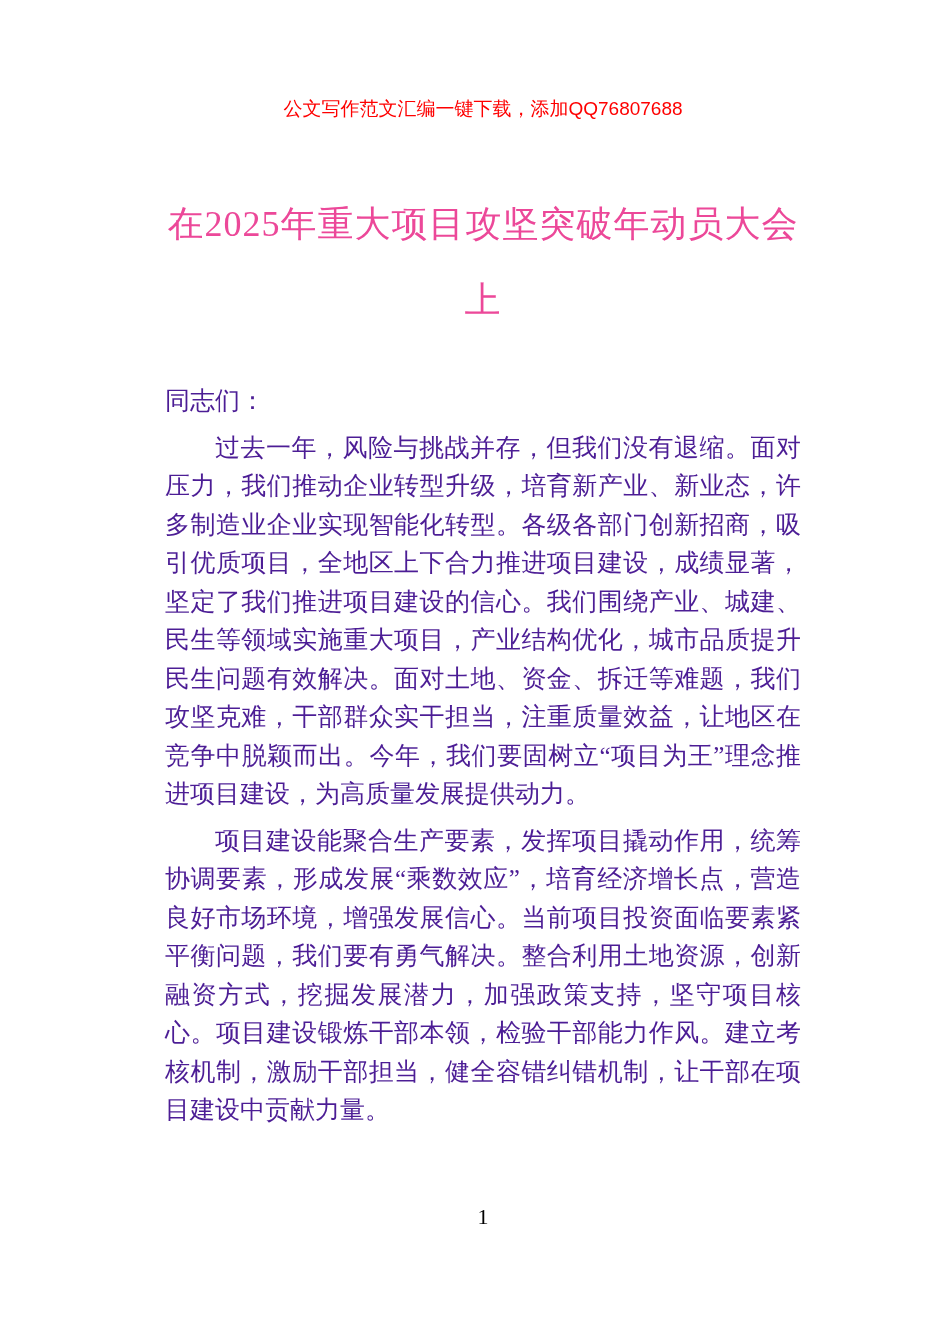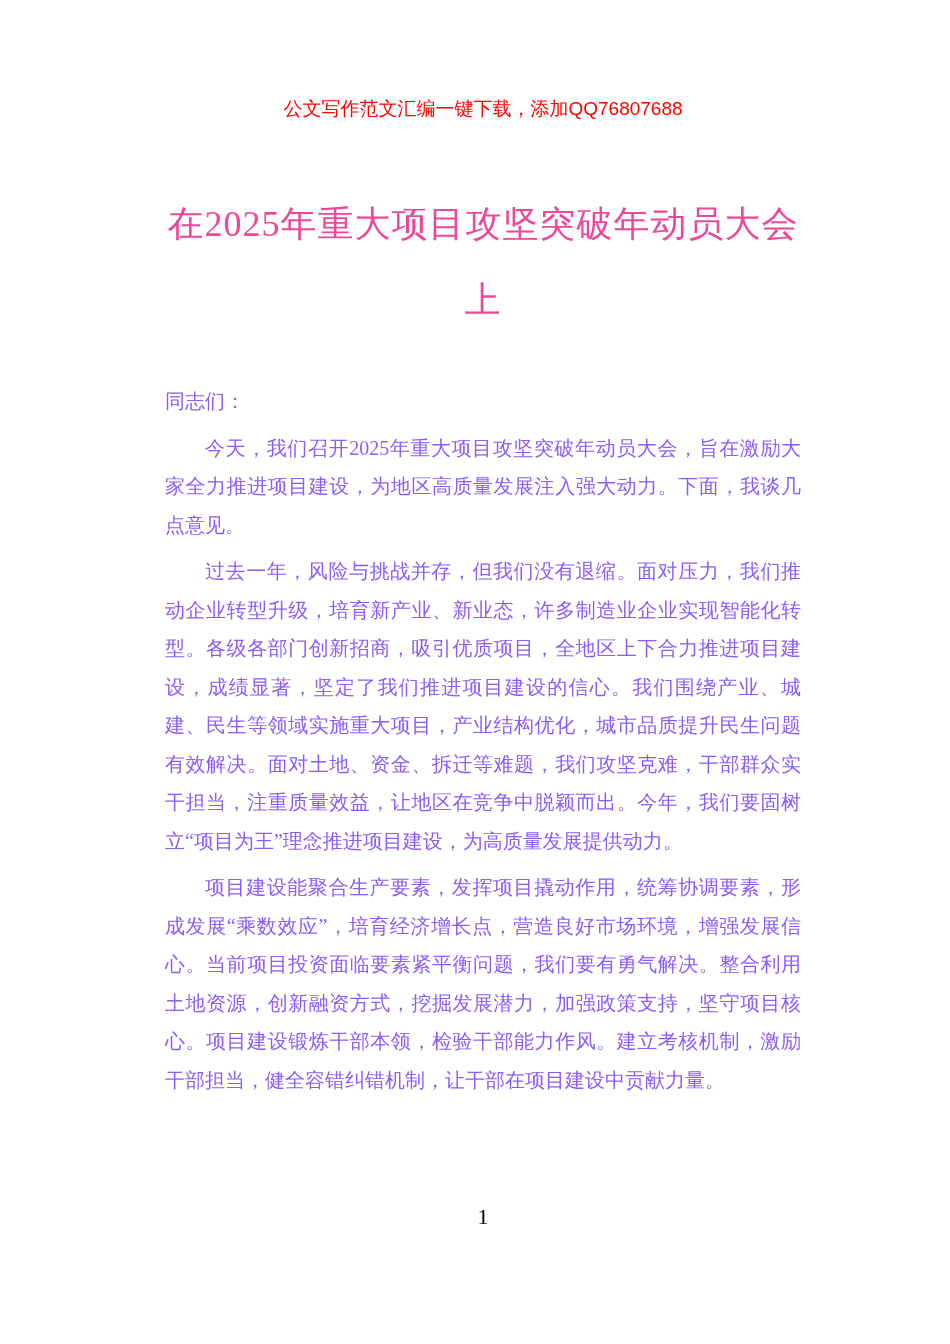--- a/index.html
+++ b/index.html
@@ -32,23 +32,23 @@
     font-size: 36px;
     line-height: 76px;
     font-weight: 500;
     color: #ec4899;
     letter-spacing: 1px;
   }
   .body-text {
     margin-top: 28px;
   }
   .para, .salutation {
-    font-size: 20px;
+    font-size: 25px;
     line-height: 38.5px;
-    color: #8b5cf6;
+    color: #4c1d95;
     text-align: justify;
     text-justify: inter-ideograph;
     word-break: break-all;
   }
   .para {
     text-indent: 2em;
   }
   .salutation {
     text-indent: 0;
   }
@@ -73,21 +73,20 @@
   <div class="content">
 
     <div class="promo" style="color: rgb(254, 0, 0);">公文写作范文汇编一键下载，添加QQ76807688</div>
 
     <div class="title">
       <div>在2025年重大项目攻坚突破年动员大会上</div>
     </div>
 
     <div class="body-text">
       <p class="salutation">同志们：</p>
-      <p class="para">今天，我们召开2025年重大项目攻坚突破年动员大会，旨在激励大家全力推进项目建设，为地区高质量发展注入强大动力。下面，我谈几点意见。</p>
       <p class="para">过去一年，风险与挑战并存，但我们没有退缩。面对压力，我们推动企业转型升级，培育新产业、新业态，许多制造业企业实现智能化转型。各级各部门创新招商，吸引优质项目，全地区上下合力推进项目建设，成绩显著，坚定了我们推进项目建设的信心。我们围绕产业、城建、民生等领域实施重大项目，产业结构优化，城市品质提升民生问题有效解决。面对土地、资金、拆迁等难题，我们攻坚克难，干部群众实干担当，注重质量效益，让地区在竞争中脱颖而出。今年，我们要固树立“项目为王”理念推进项目建设，为高质量发展提供动力。</p>
       <p class="para">项目建设能聚合生产要素，发挥项目撬动作用，统筹协调要素，形成发展“乘数效应”，培育经济增长点，营造良好市场环境，增强发展信心。当前项目投资面临要素紧平衡问题，我们要有勇气解决。整合利用土地资源，创新融资方式，挖掘发展潜力，加强政策支持，坚守项目核心。项目建设锻炼干部本领，检验干部能力作风。建立考核机制，激励干部担当，健全容错纠错机制，让干部在项目建设中贡献力量。</p>
     </div>
 
   </div>
 
   <div class="page-number">1</div>
 </div>
 
 </body></html>

